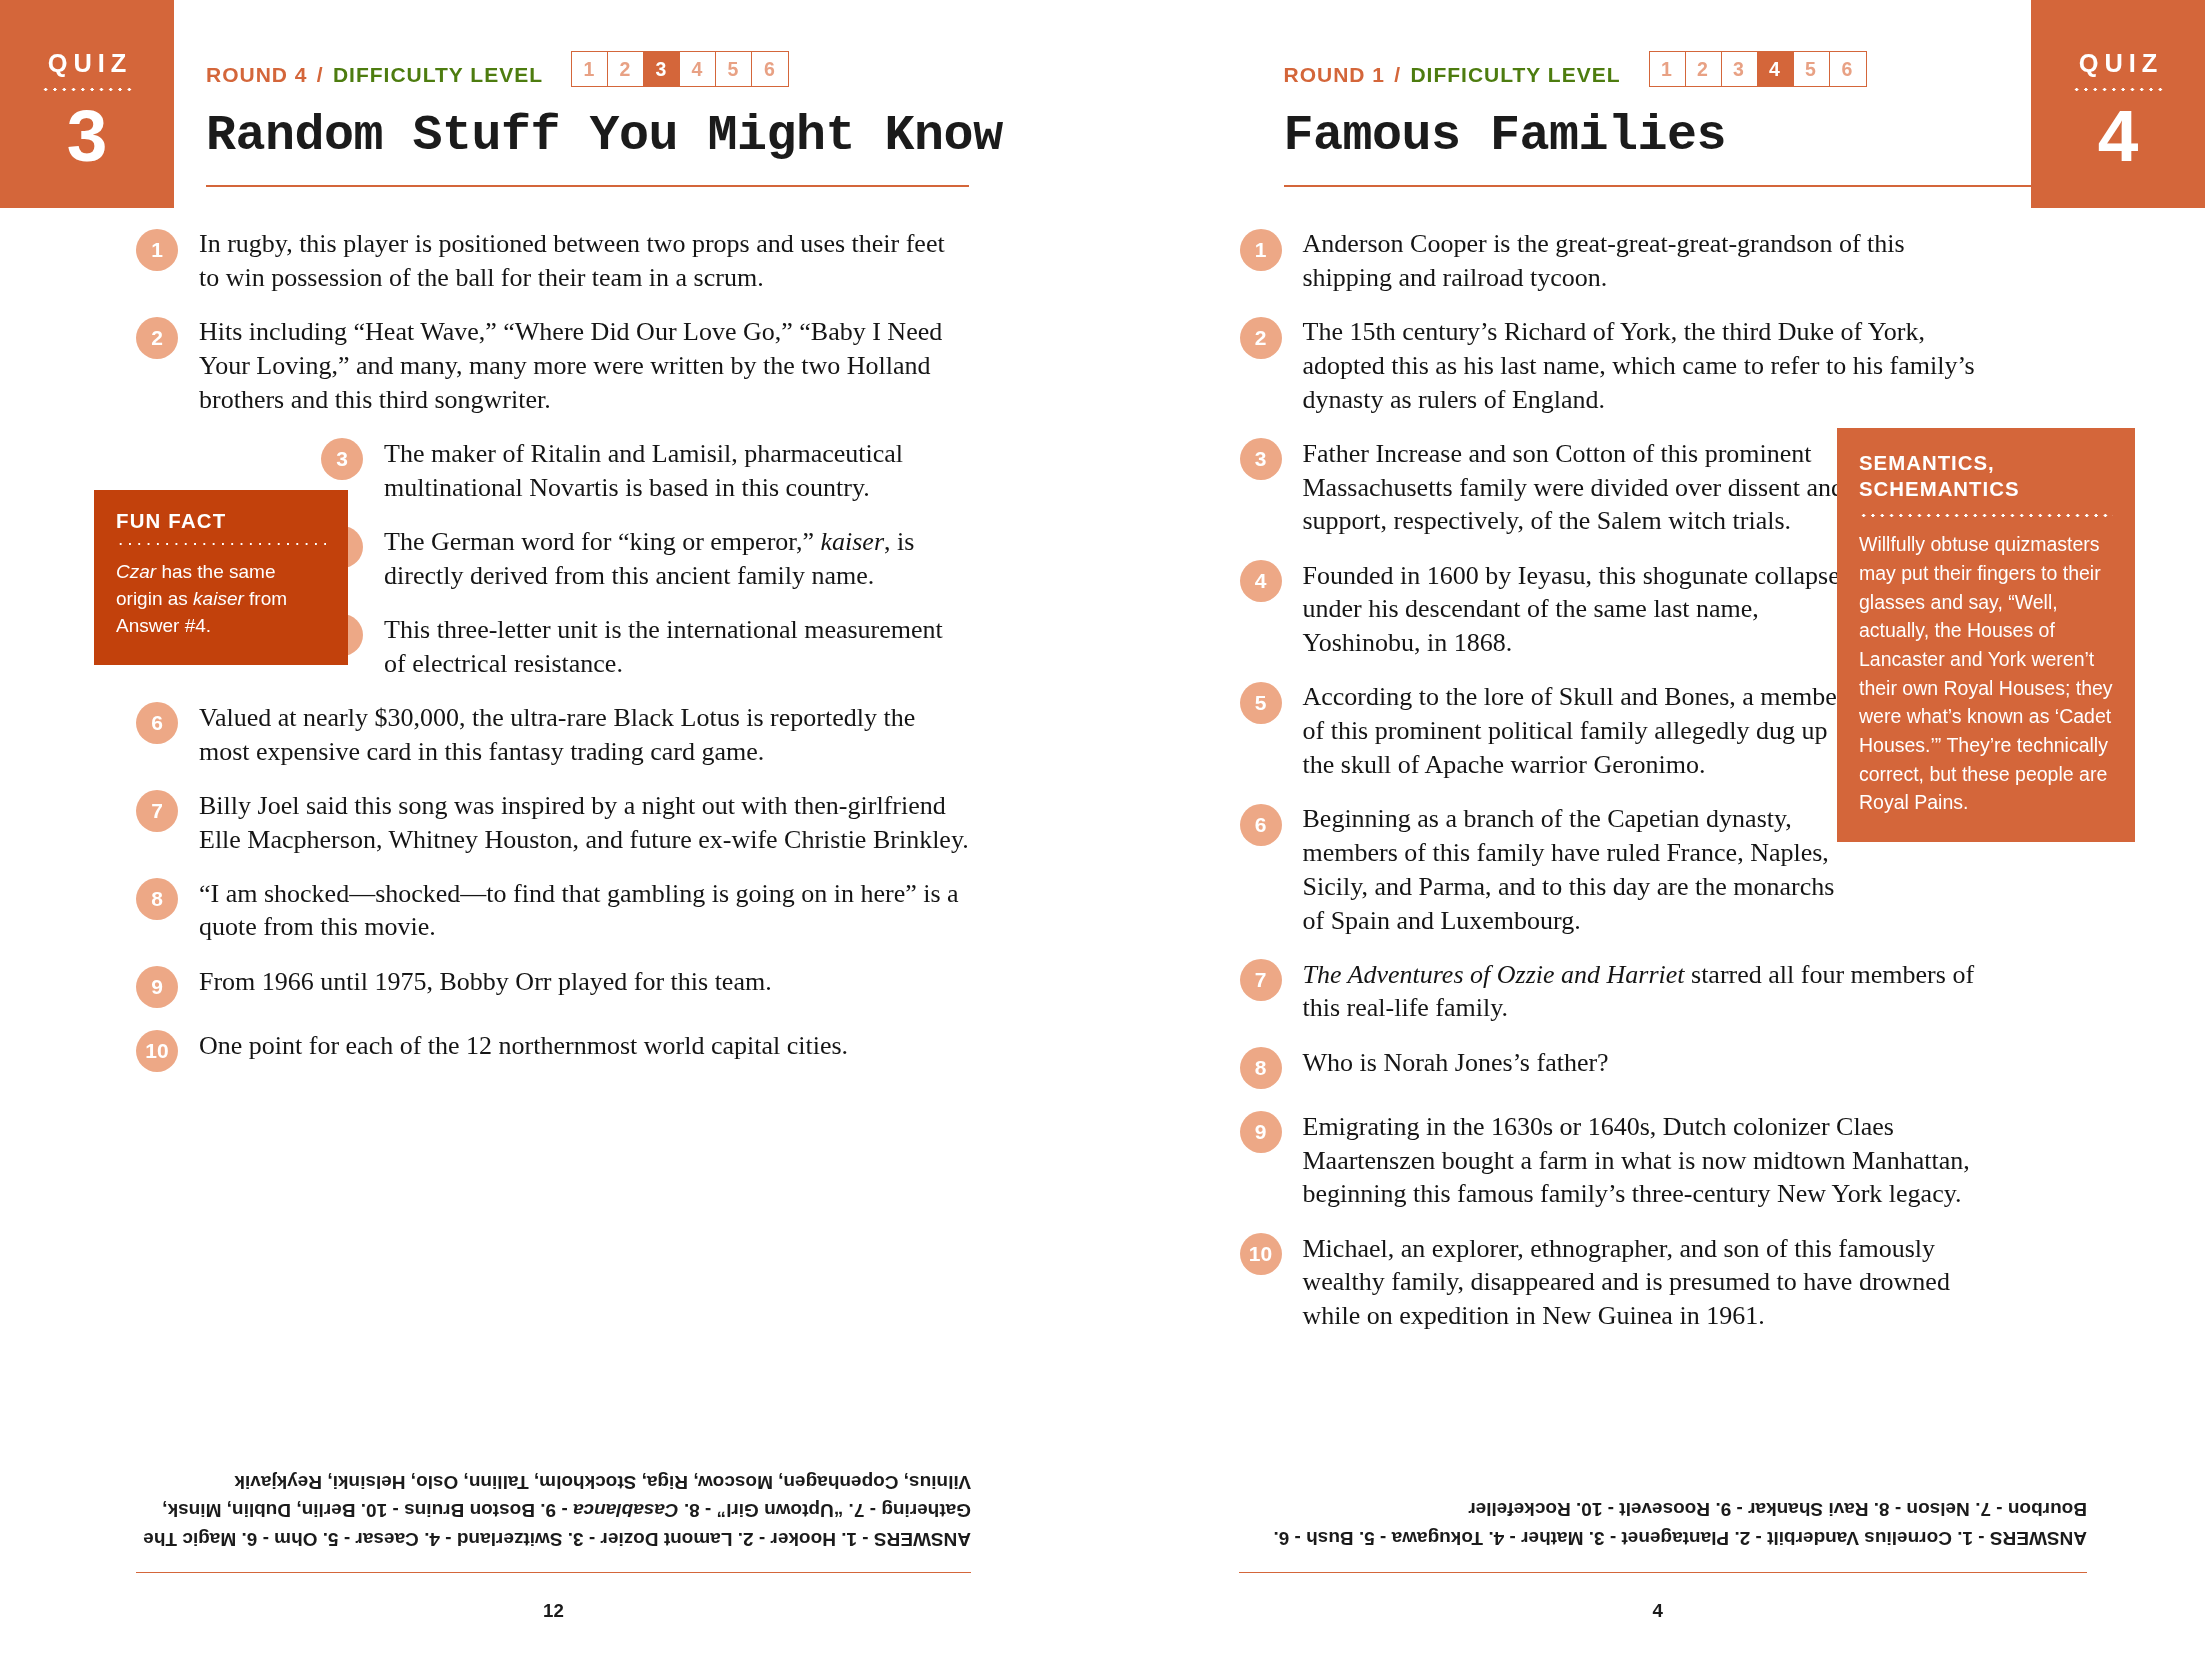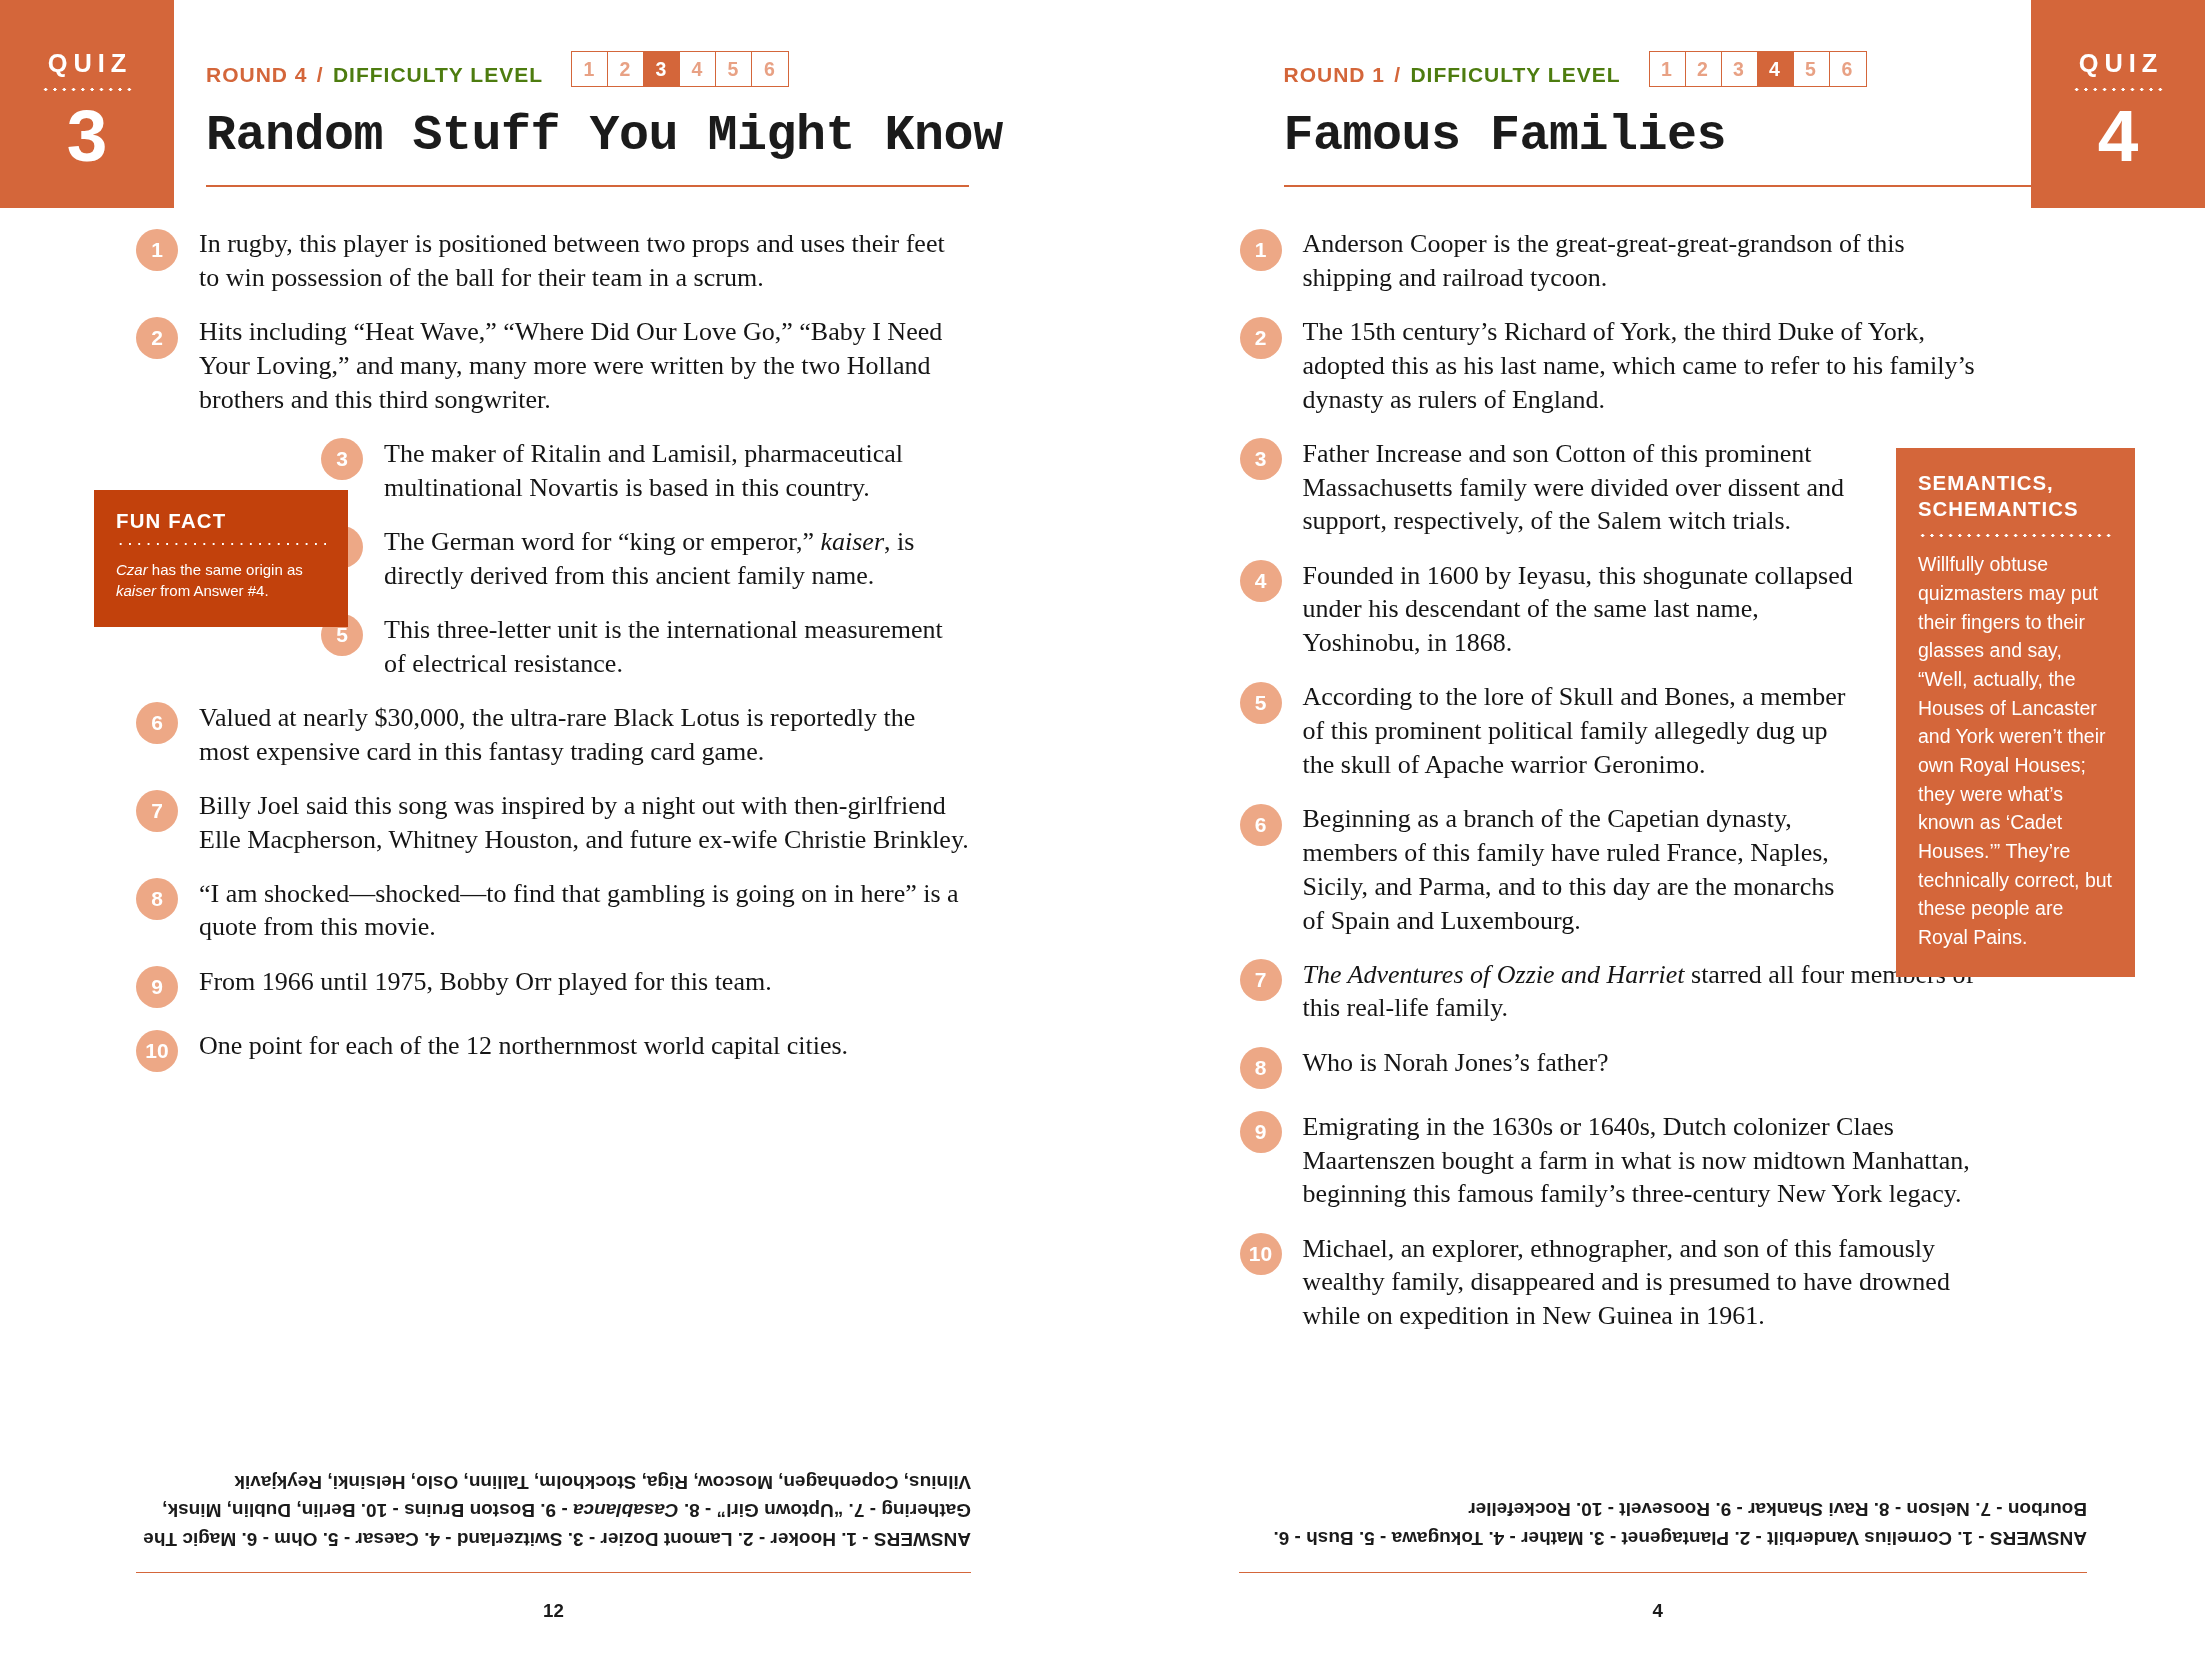--- a/index.html
+++ b/index.html
@@ -173,31 +173,31 @@
   }
   .funfact .ff-dots {
     width: 100%;
     height: 2.5px;
     margin: 10.2px 0 13.6px 0;
     background-image: radial-gradient(circle, #ffffff 1.4px, transparent 1.4px);
     background-size: 9.3px 2.5px;
   }
   .funfact .ff-body {
     font-family: "Liberation Sans", sans-serif;
-    font-size: 15px;
+    font-size: 19px;
     line-height: 1.42;
   }
   .funfact .ff-body i { font-style: italic; }
 
   
   .sidenote {
     position: absolute;
     right: 70px;
-    top: 448px;
-    width: 239px;
+    top: 428px;
+    width: 298px;
     background: #d4663a;
     color: #ffffff;
     padding: 22px 22px 25.4px 22px;
   }
   .sidenote .sn-title {
     font-family: "Liberation Sans", sans-serif;
     font-weight: bold;
     font-size: 20.4px;
     letter-spacing: 1px;
     line-height: 1.28;

